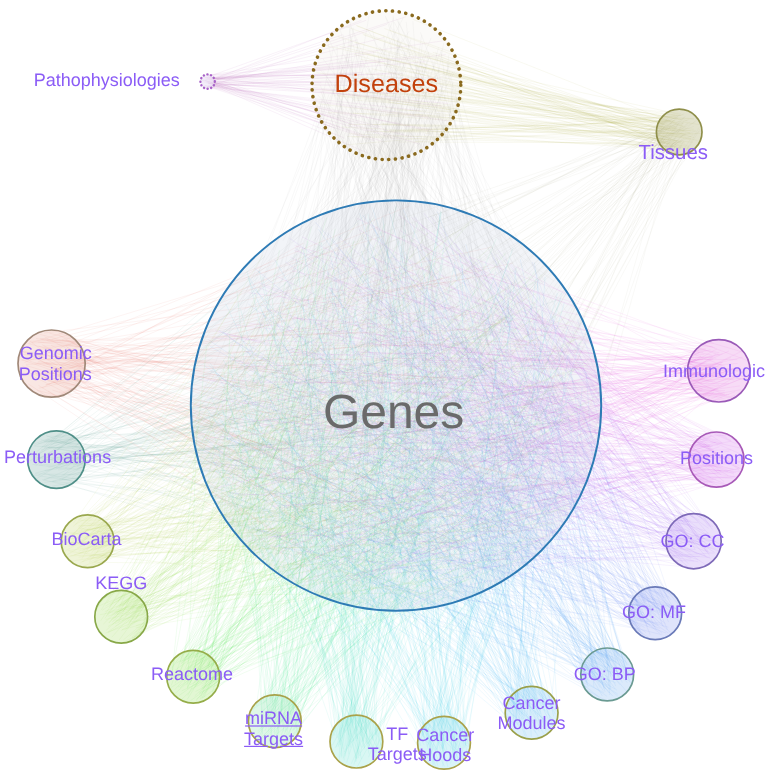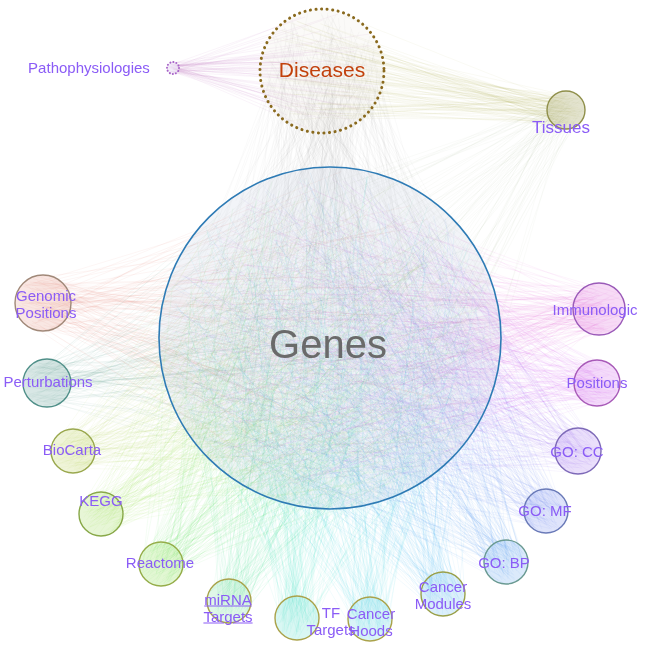--- a/index.html
+++ b/index.html
@@ -2124,25 +2124,25 @@
       <circle cx="546" cy="511" r="22" fill="rgba(110,130,235,0.22)" stroke="#6a7ab8" stroke-width="1.4"></circle>
       <circle cx="578" cy="451" r="23" fill="rgba(160,110,235,0.22)" stroke="#7e6ab8" stroke-width="1.4"></circle>
       <circle cx="597" cy="383" r="23" fill="rgba(205,90,230,0.22)" stroke="#a85ab8" stroke-width="1.4"></circle>
       <circle cx="599" cy="309" r="26" fill="rgba(220,90,215,0.22)" stroke="#9a5ab8" stroke-width="1.4"></circle>
     </svg>
   <div class="labels">
     <div class="node-label" style="left: 322px; top: 70px; font-size: 21px; color: #c2410c;">Diseases</div>
     <div class="node-label" style="left: 89px; top: 68px; font-size: 15px;">Pathophysiologies</div>
     <div class="node-label" style="left: 561px; top: 96px; font-size: 17px; margin-top: 32px;">Tissues</div>
     <div class="node-label" style="left: 328px; top: 344px; font-size: 40px; color: rgb(106, 106, 106);">Genes</div>
-    <div class="node-label" style="left: 46px; top: 304px; font-size: 15px;">Genomic
+    <div class="node-label" style="left: 46px; top: 304px; font-size: 15px; text-align: right;">Genomic
 Positions</div>
     <div class="node-label" style="left: 48px; top: 382px; font-size: 15px;">Perturbations</div>
     <div class="node-label" style="left: 72px; top: 450px; font-size: 15px;">BioCarta</div>
-    <div class="node-label" style="left: 101px; top: 501px; font-size: 15px; text-align: center;">KEGG</div>
+    <div class="node-label" style="left: 101px; top: 487px; font-size: 15px; text-align: center;">KEGG</div>
     <div class="node-label" style="left: 160px; top: 563px; font-size: 15px;">Reactome</div>
     <div class="node-label" style="left: 228px; top: 608px; font-size: 15px; text-decoration: underline;">miRNA
 Targets</div>
     <div class="node-label" style="left: 297px; top: 621px; font-size: 15px; margin-left: 34px;">TF
 Targets</div>
     <div class="node-label" style="left: 371px; top: 622px; font-size: 15px;">Cancer
 Hoods</div>
     <div class="node-label" style="left: 443px; top: 595px; font-size: 15px;">Cancer
 Modules</div>
     <div class="node-label" style="left: 504px; top: 563px; font-size: 15px;">GO: BP</div>

